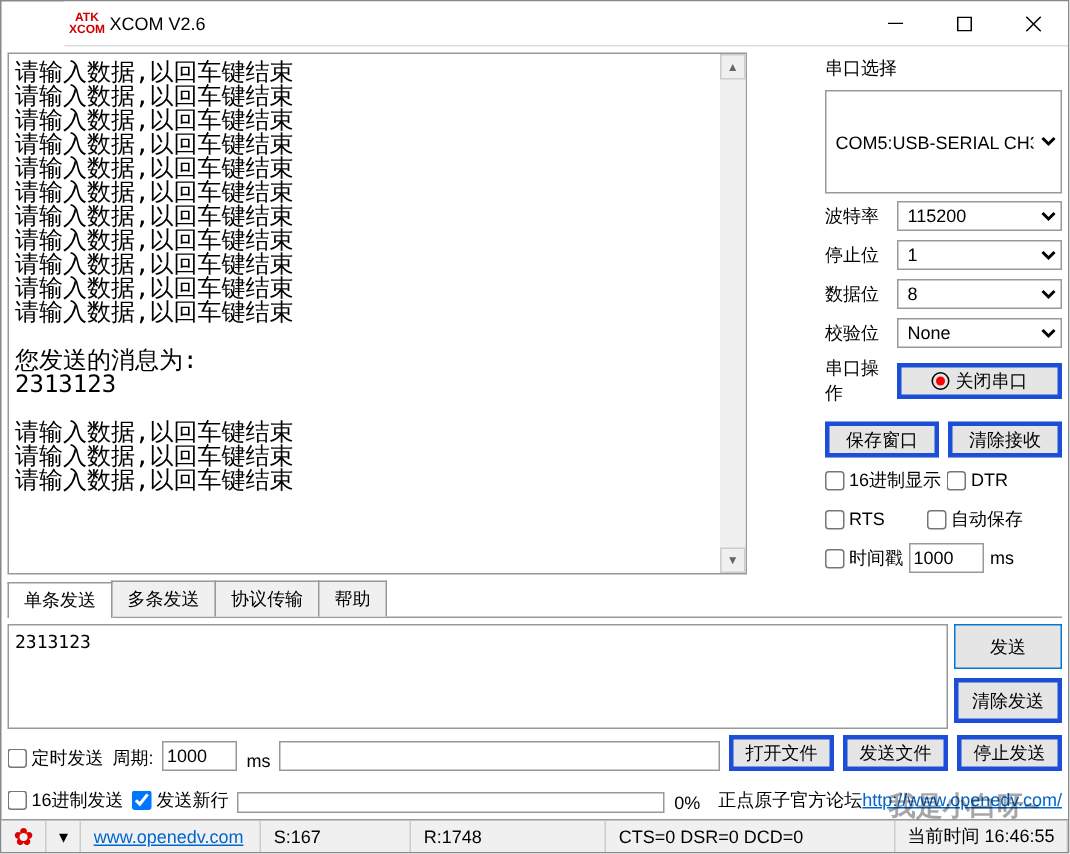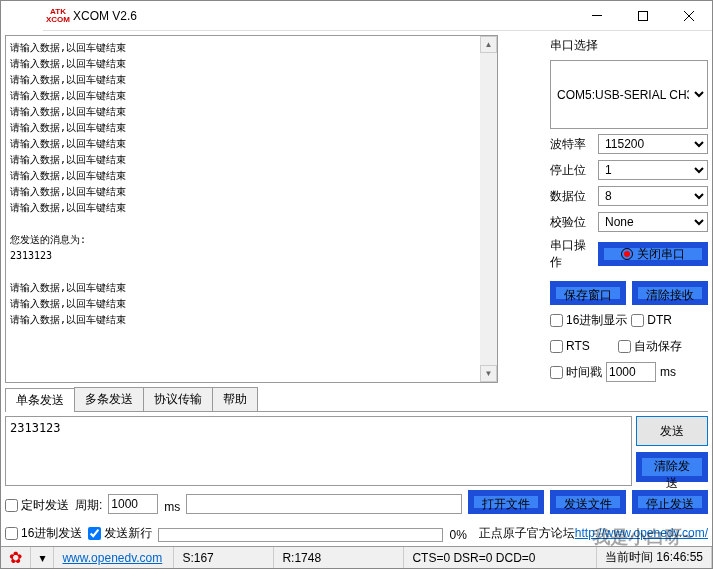--- a/index.html
+++ b/index.html
@@ -5,32 +5,32 @@
 * { box-sizing: border-box; margin: 0; padding: 0; font-family: "Microsoft YaHei", SimSun, sans-serif; font-size: 12px; }
 body { background: #f0f0f0; width: 713px; height: 569px; overflow: hidden; }
 .window { width: 713px; height: 569px; background: #fff; border: 1px solid #888; display: flex; flex-direction: column; }
 .titlebar { height: 30px; background: #fff; display: flex; align-items: center; border-bottom: 1px solid #ddd; margin-left: 42px; }
 .titlebar .logo { width: 30px; text-align: center; font-size: 8px; color: #c00; font-weight: bold; line-height: 8px; padding: 2px; }
 .titlebar .title { flex: 1; font-size: 12px; }
 .titlebar .winbtn { width: 46px; height: 30px; display: flex; align-items: center; justify-content: center; }
 .body { flex: 1; display: flex; flex-direction: column; padding: 4px; gap: 4px; }
 .upper { flex: 1; display: flex; gap: 4px; min-height: 0; }
 .rxwrap { flex: 1; display: flex; border: 1px solid #999; background: #fff; }
-.rxtext { flex: 1; padding: 4px; font-family: SimSun, monospace; font-size: 10px; line-height: 16px; white-space: pre; overflow: hidden; }
+.rxtext { flex: 1; padding: 4px; font-family: SimSun, monospace; font-size: 16px; line-height: 16px; white-space: pre; overflow: hidden; }
 .rxscroll { width: 17px; background: #f0f0f0; display: flex; flex-direction: column; }
 .rxscroll .arr { height: 17px; border: 1px solid #ccc; display: flex; align-items: center; justify-content: center; font-size: 8px; color: #666; }
 .rxscroll .track { flex: 1; }
 .side { width: 158px; display: flex; flex-direction: column; gap: 4px; padding-top: 2px; margin-left: 48px; }
 .grp-title { font-size: 12px; margin-bottom: 2px; }
 .row { display: flex; align-items: center; gap: 4px; min-height: 22px; }
 .row .lbl { width: 44px; }
 select, input[type=text].num { border: 1px solid #999; background: #fff; height: 20px; padding: 0 2px; }
 select { flex: 1; }
 #port-sel { width: 100%; }
-.btn { border: 6px solid #1d4ed8; background: #3b82f6; height: 24px; padding: 0 8px; cursor: pointer; }
+.btn { border: 3px solid #1d4ed8; background: #e5e5e5; height: 24px; padding: 0 8px; cursor: pointer; }
 .btn.primary { border: 1px solid #0078d7; background: #e5e5e5; }
 .btn-pair { display: flex; gap: 6px; }
 .btn-pair .btn { flex: 1; }
 .chk { display: flex; align-items: center; gap: 3px; }
 .chk input { width: 13px; height: 13px; }
 .rec { width: 12px; height: 12px; border-radius: 50%; border: 1px solid #000; display: inline-flex; align-items: center; justify-content: center; }
 .rec::after { content: ""; width: 6px; height: 6px; background: #f00; border-radius: 50%; }
 .tabs { display: flex; border-bottom: 1px solid #999; }
 .tab { padding: 3px 10px; border: 1px solid #999; border-bottom: none; margin-right: -1px; background: #f0f0f0; cursor: pointer; }
 .tab.active { background: #fff; position: relative; top: 1px; }

